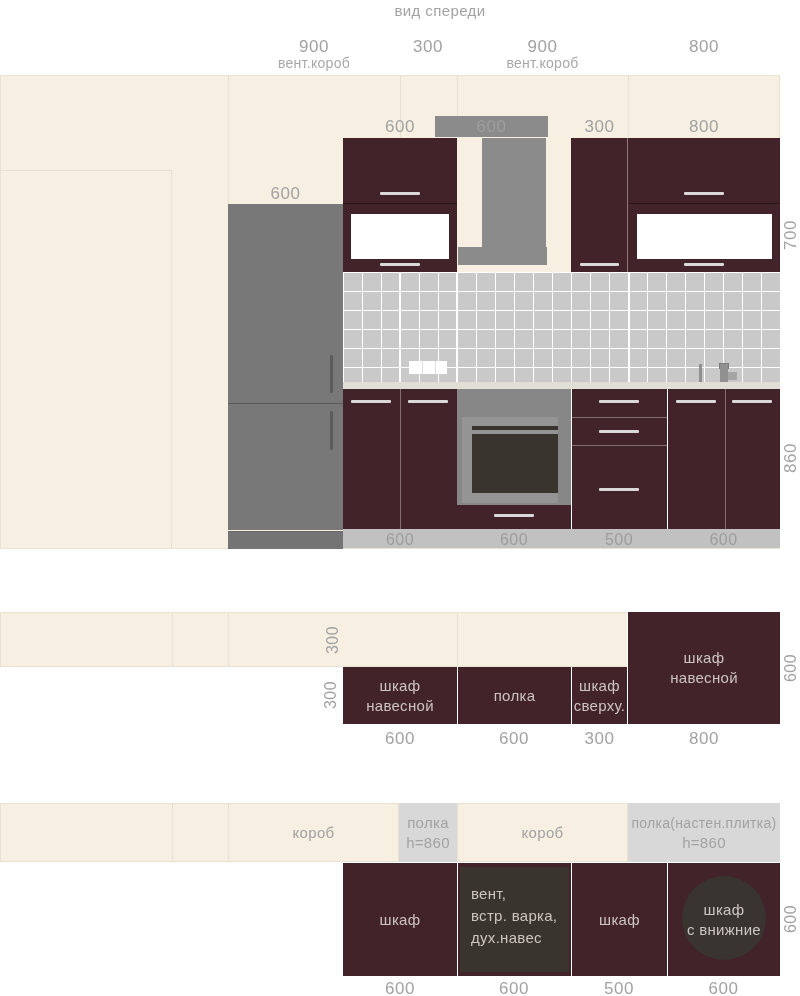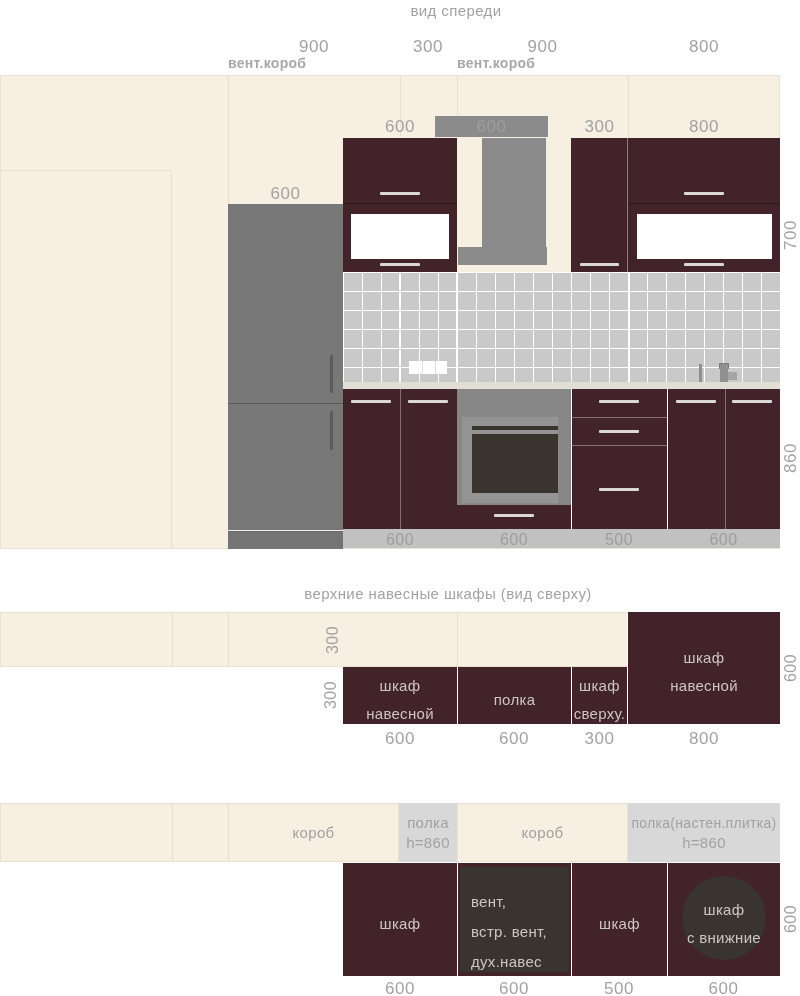--- a/index.html
+++ b/index.html
@@ -3,46 +3,46 @@
 <meta charset="utf-8">
 <style>
   html,body{margin:0;padding:0;background:#fff;}
   .stage{position:relative;width:800px;height:996px;background:#ffffff;overflow:hidden;
          font-family:"Liberation Sans",sans-serif;}
   .abs{position:absolute;}
   .cream{background:#f6efe2;}
   .maroon{background:#412329;}
   .gray{background:#8b8b8b;}
   .dim{font-size:17px;color:#a2a2a2;text-align:center;letter-spacing:.5px;}
-  .dimsm{font-size:14px;color:#a8a8a8;letter-spacing:.3px;font-weight:bold;}
+  .dimsm{font-size:14px;color:#a8a8a8;text-align:center;letter-spacing:.3px;}
   .title{font-size:15px;color:#a2a2a2;text-align:center;letter-spacing:.4px;}
   .vline{background:#e7dfcf;width:1px;}
   .hline{background:#e7dfcf;height:1px;}
   .handle{background:#d9d9d9;height:3px;border-radius:1px;}
   .vhandle{background:#5c5c5c;width:3px;border-radius:1px;}
   .glass{background:#ffffff;}
-  .boxlbl{color:#cdc5c1;font-size:15px;text-align:center;letter-spacing:.3px;line-height:20px;margin-top:8px;}
+  .boxlbl{color:#cdc5c1;font-size:15px;text-align:center;letter-spacing:.3px;line-height:20px;}
   .striplbl{color:#a2a2a2;font-size:15px;text-align:center;letter-spacing:.3px;line-height:20px;}
   .rot{transform:rotate(-90deg);transform-origin:center;white-space:nowrap;}
   .tile{background-color:#c9c9c9;
         background-image:linear-gradient(to right,#ffffff 1px,transparent 1px),
                          linear-gradient(to bottom,#ffffff 1px,transparent 1px);
         background-size:19px 19px;}
   .wdiv{background:#ffffff;width:2px;}
   .seam{background:rgba(255,255,255,.35);width:1px;}
   .hseam{background:rgba(255,255,255,.35);height:1px;}
   .dark{background:#3a342e;}
   .flexc{display:flex;flex-direction:column;align-items:center;justify-content:center;}
 </style>
 </head>
 <body>
 
 <div class="stage">
 
-  <div class="abs title" style="left:156px;top:2px;width:600px;">вид спереди</div>
+  <div class="abs title" style="left:140px;top:2px;width:600px;">вид спереди</div>
 
   <div class="abs dim" style="left:228px;top:37px;width:172px;">900</div>
   <div class="abs dimsm" style="left:228px;top:55px;width:172px;">вент.короб</div>
   <div class="abs dim" style="left:399px;top:37px;width:58px;">300</div>
   <div class="abs dim" style="left:457px;top:37px;width:171px;">900</div>
   <div class="abs dimsm" style="left:457px;top:55px;width:171px;">вент.короб</div>
   <div class="abs dim" style="left:628px;top:37px;width:152px;">800</div>
 
   <div class="abs cream" style="left:0;top:75px;width:780px;height:474px;border:1px solid #eae2d2;box-sizing:border-box;"></div>
   <div class="abs hline" style="left:0;top:170px;width:171px;"></div>
@@ -129,21 +129,20 @@
   <div class="abs handle" style="left:732px;top:400px;width:40px;"></div>
 
   <div class="abs" style="left:343px;top:529px;width:437px;height:19px;background:#c1c1c1;"></div>
   <div class="abs dim" style="left:343px;top:531px;width:114px;font-size:16px;color:#9d9d9d;">600</div>
   <div class="abs dim" style="left:457px;top:531px;width:114px;font-size:16px;color:#9d9d9d;">600</div>
   <div class="abs dim" style="left:571px;top:531px;width:96px;font-size:16px;color:#9d9d9d;">500</div>
   <div class="abs dim" style="left:667px;top:531px;width:113px;font-size:16px;color:#9d9d9d;">600</div>
 
   <div class="abs dim rot" style="left:771px;top:448px;width:40px;">860</div>
 
-  <div class="abs title" style="left:148px;top:585px;width:600px;">верхние навесные шкафы (вид сверху)</div>
 
   <div class="abs cream" style="left:0;top:612px;width:628px;height:55px;border:1px solid #e9e1d1;box-sizing:border-box;"></div>
   <div class="abs vline" style="left:172px;top:612px;height:55px;"></div>
   <div class="abs vline" style="left:228px;top:612px;height:55px;"></div>
   <div class="abs vline" style="left:457px;top:612px;height:55px;"></div>
   <div class="abs dim rot" style="left:313px;top:631px;width:40px;font-size:16px;">300</div>
 
   <div class="abs maroon flexc" style="left:343px;top:667px;width:114px;height:57px;">
     <div class="boxlbl">шкаф</div>
     <div class="boxlbl">навесной</div>
@@ -191,21 +190,21 @@
   </div>
 
   <div class="abs maroon flexc" style="left:343px;top:863px;width:114px;height:113px;">
     <div class="boxlbl">шкаф</div>
   </div>
   <div class="abs" style="left:457px;top:863px;width:1px;height:113px;background:#fff;"></div>
   <div class="abs maroon" style="left:458px;top:863px;width:113px;height:113px;">
     <div class="abs dark" style="left:2px;top:4px;width:109px;height:105px;"></div>
     <div class="abs" style="left:13px;top:20px;width:100px;">
       <div class="boxlbl" style="text-align:left;line-height:22px;">вент,</div>
-      <div class="boxlbl" style="text-align:left;line-height:22px;">встр. вент,</div>
+      <div class="boxlbl" style="text-align:left;line-height:22px;">встр. варка,</div>
       <div class="boxlbl" style="text-align:left;line-height:22px;">дух.навес</div>
     </div>
   </div>
   <div class="abs" style="left:571px;top:863px;width:1px;height:113px;background:#fff;"></div>
   <div class="abs maroon flexc" style="left:572px;top:863px;width:95px;height:113px;">
     <div class="boxlbl">шкаф</div>
   </div>
   <div class="abs" style="left:667px;top:863px;width:1px;height:113px;background:#fff;"></div>
   <div class="abs maroon" style="left:668px;top:863px;width:112px;height:113px;">
     <div class="abs" style="left:14px;top:13px;width:84px;height:84px;border-radius:50%;background:#393430;"></div>

